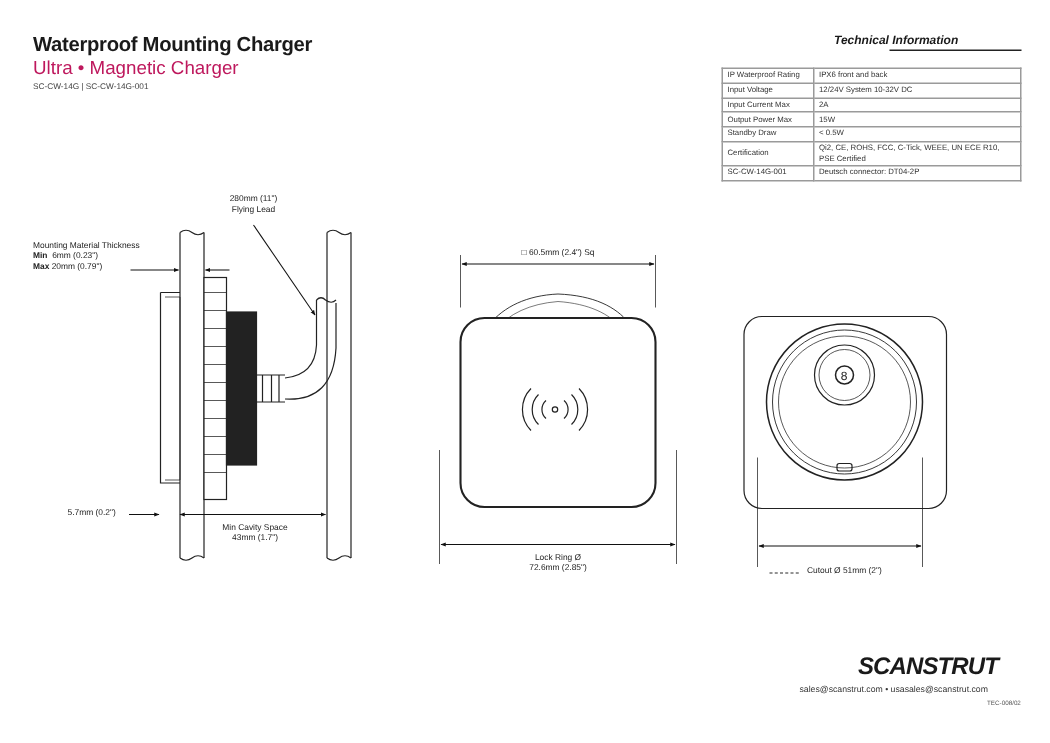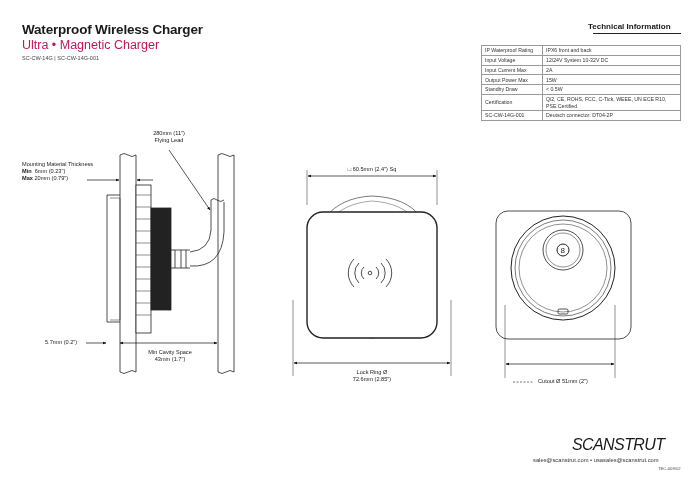--- a/index.html
+++ b/index.html
@@ -1,37 +1,37 @@
 <!DOCTYPE html>
 <html><head>
 <meta charset="utf-8">
 <style>
   html, body { margin:0; padding:0; background:#ffffff; }
   body { width:700px; height:495px; position:relative; overflow:hidden; font-family:"Liberation Sans", sans-serif; color:#1a1a1a; }
   .abs { position:absolute; }
   .title { left:22px; top:22px; font-size:13.5px; font-weight:bold; letter-spacing:-0.2px; }
   .subtitle { left:22px; top:38px; font-size:12.5px; color:#be185d; }
   .codes { left:22px; top:55px; font-size:5.5px; color:#444; }
-  .tech-title { left:588px; top:22px; font-size:8px; font-weight:bold; }
+  .tech-title { left:556px; top:22px; font-size:8px; font-weight:bold;font-style:italic; }
   .tech-rule { left:593px; top:33px; width:88px; height:1px; background:#222; }
   table.spec { position:absolute; left:481px; top:45px; width:200px; border-collapse:collapse; font-size:5.2px; color:#333; }
   table.spec td { border:0.6px solid #9a9a9a; padding:1.2px 3px; line-height:6.4px; vertical-align:middle; }
   table.spec td.k { width:54px; }
   .lbl { font-size:5.6px; color:#222; line-height:7px; }
   .lbl b { font-weight:bold; }
   .center { text-align:center; }
   svg { position:absolute; left:0; top:0; }
-  .logo { left:572px; top:436px; font-size:16px; font-weight:normal; font-style:italic; letter-spacing:-0.6px; }
+  .logo { left:572px; top:436px; font-size:16px; font-weight:bold; font-style:italic; letter-spacing:-0.6px; }
   .emails { left:533px; top:457px; font-size:5.8px; color:#333; }
   .doccode { left:658px; top:466px; font-size:4.2px; color:#555; }
 </style>
 </head>
 <body>
 
-<div class="abs title">Waterproof Wireless Charger</div>
+<div class="abs title">Waterproof Mounting Charger</div>
 <div class="abs subtitle">Ultra • Magnetic Charger</div>
 <div class="abs codes">SC-CW-14G  |  SC-CW-14G-001</div>
 
 <div class="abs tech-title">Technical Information</div>
 <div class="abs tech-rule"></div>
 
 <table class="spec">
   <tbody>
       <tr>
         <td class="k">IP Waterproof Rating</td>

